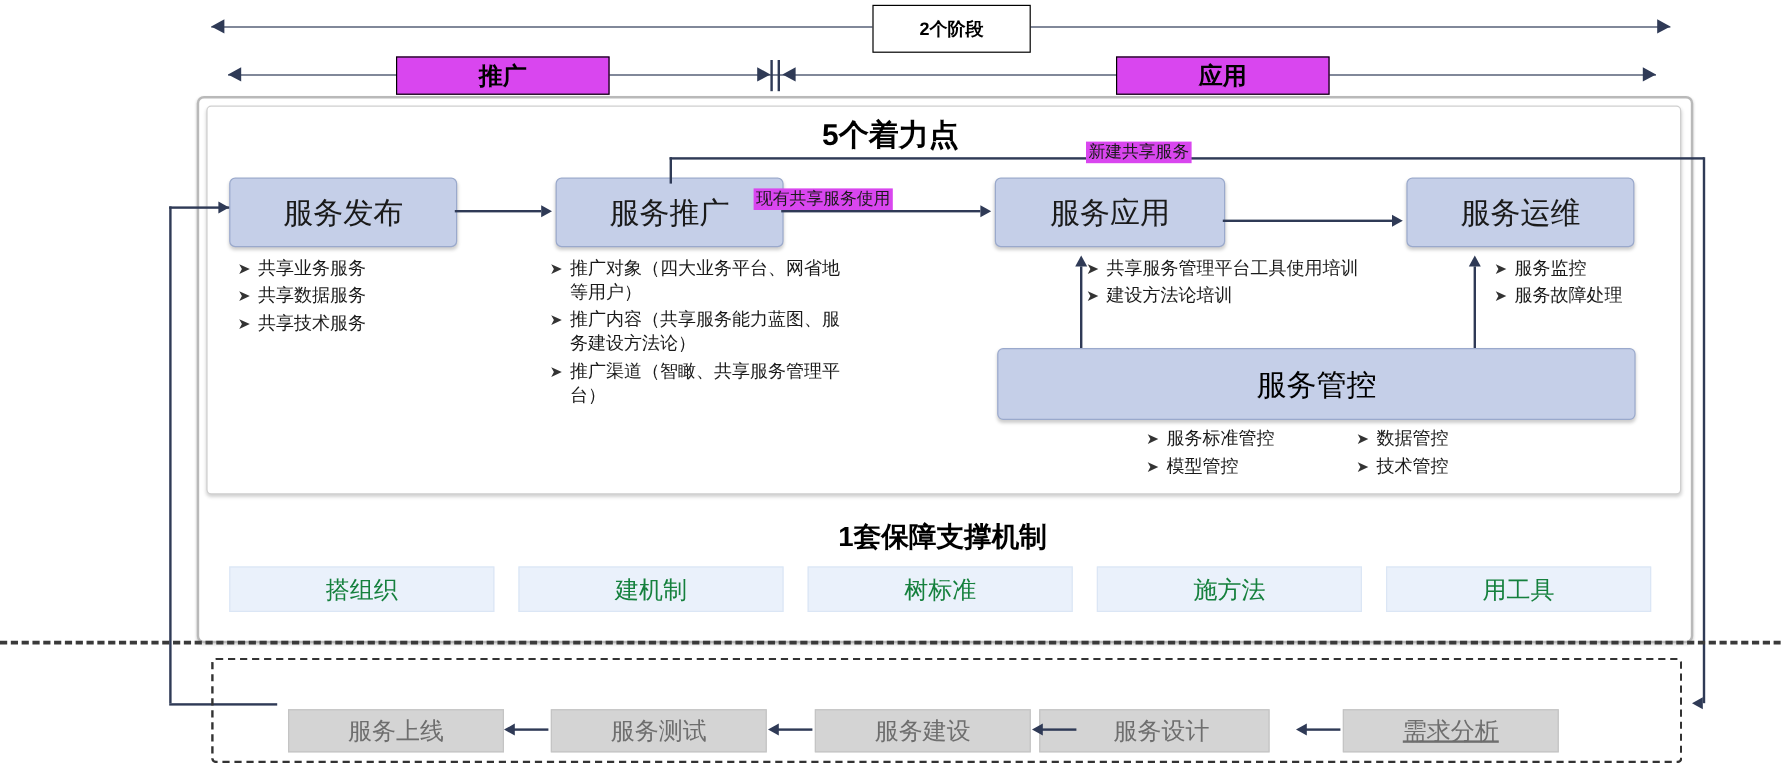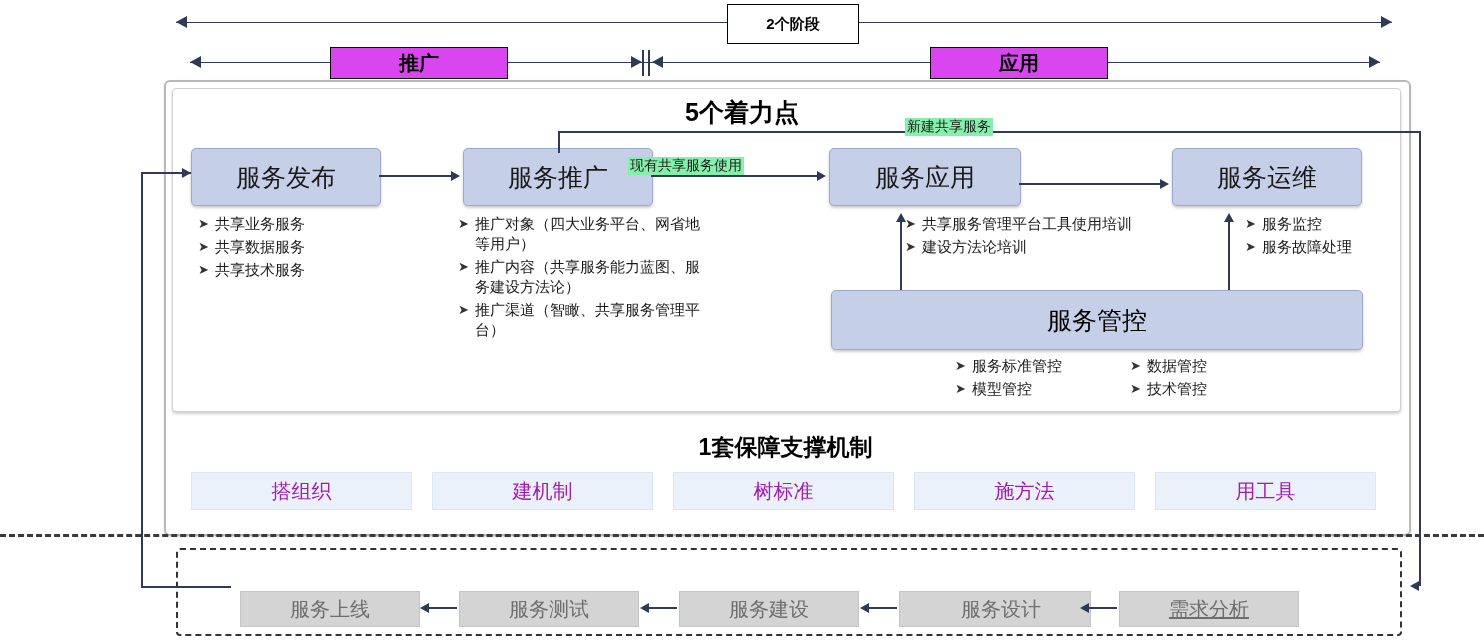--- a/index.html
+++ b/index.html
@@ -96,31 +96,31 @@
     border-left:9px solid #2f3a56;position:absolute;
   }
   .tri-left{
     width:0;height:0;border-top:5px solid transparent;border-bottom:5px solid transparent;
     border-right:9px solid #2f3a56;position:absolute;
   }
   .tri-up{
     width:0;height:0;border-left:5px solid transparent;border-right:5px solid transparent;
     border-bottom:9px solid #2f3a56;position:absolute;
   }
-  .conn-label{font-size:14px;color:#1a1a1a;position:absolute;background:#86efac;padding:0 2px;}
+  .conn-label{font-size:14px;color:#1a1a1a;position:absolute;background:#d946ef;padding:0 2px;}
 
   
   #support-title{
     left:172px;top:432px;width:1227px;text-align:center;
     font-size:23px;font-weight:bold;
   }
   .support-box{
     background:#eaf1fb;border:1px solid #dbe6f5;
     display:flex;align-items:center;justify-content:center;
-    font-size:20px;color:#a21caf;height:36px;
+    font-size:20px;color:#15803d;height:36px;
   }
   #sup-0{left:191px;top:472px;width:219px;}
   #sup-1{left:432px;top:472px;width:219px;}
   #sup-2{left:673px;top:472px;width:219px;}
   #sup-3{left:914px;top:472px;width:219px;}
   #sup-4{left:1155px;top:472px;width:219px;}
 
   
   #dash-divider{
     left:0;top:534px;width:1484px;height:0;
@@ -134,21 +134,21 @@
     border:2px dashed #333;border-radius:4px;
   }
   .life-box{
     background:#d4d4d4;border:1px solid #c4c4c4;
     display:flex;align-items:center;justify-content:center;
     font-size:20px;color:#6e6e6e;height:34px;
   }
   #life-0{left:240px;top:591px;width:178px;}
   #life-1{left:459px;top:591px;width:178px;}
   #life-2{left:679px;top:591px;width:178px;}
-  #life-3{left:899px;top:591px;width:178px;padding-left:12px;}
+  #life-3{left:866px;top:591px;width:178px;padding-left:12px;}
   #life-4{left:1119px;top:591px;width:178px;text-decoration:underline;}
 </style>
 </head>
 <body>
 
 <div class="abs arrowhead ah-left" style="left:176px;top:16px;"></div>
 <div class="abs arrow-line" id="phase-total-arrow"></div>
 <div class="abs arrowhead ah-right" style="left:1381px;top:16px;"></div>
 <div class="abs" id="phase-total-label">2个阶段</div>
 

